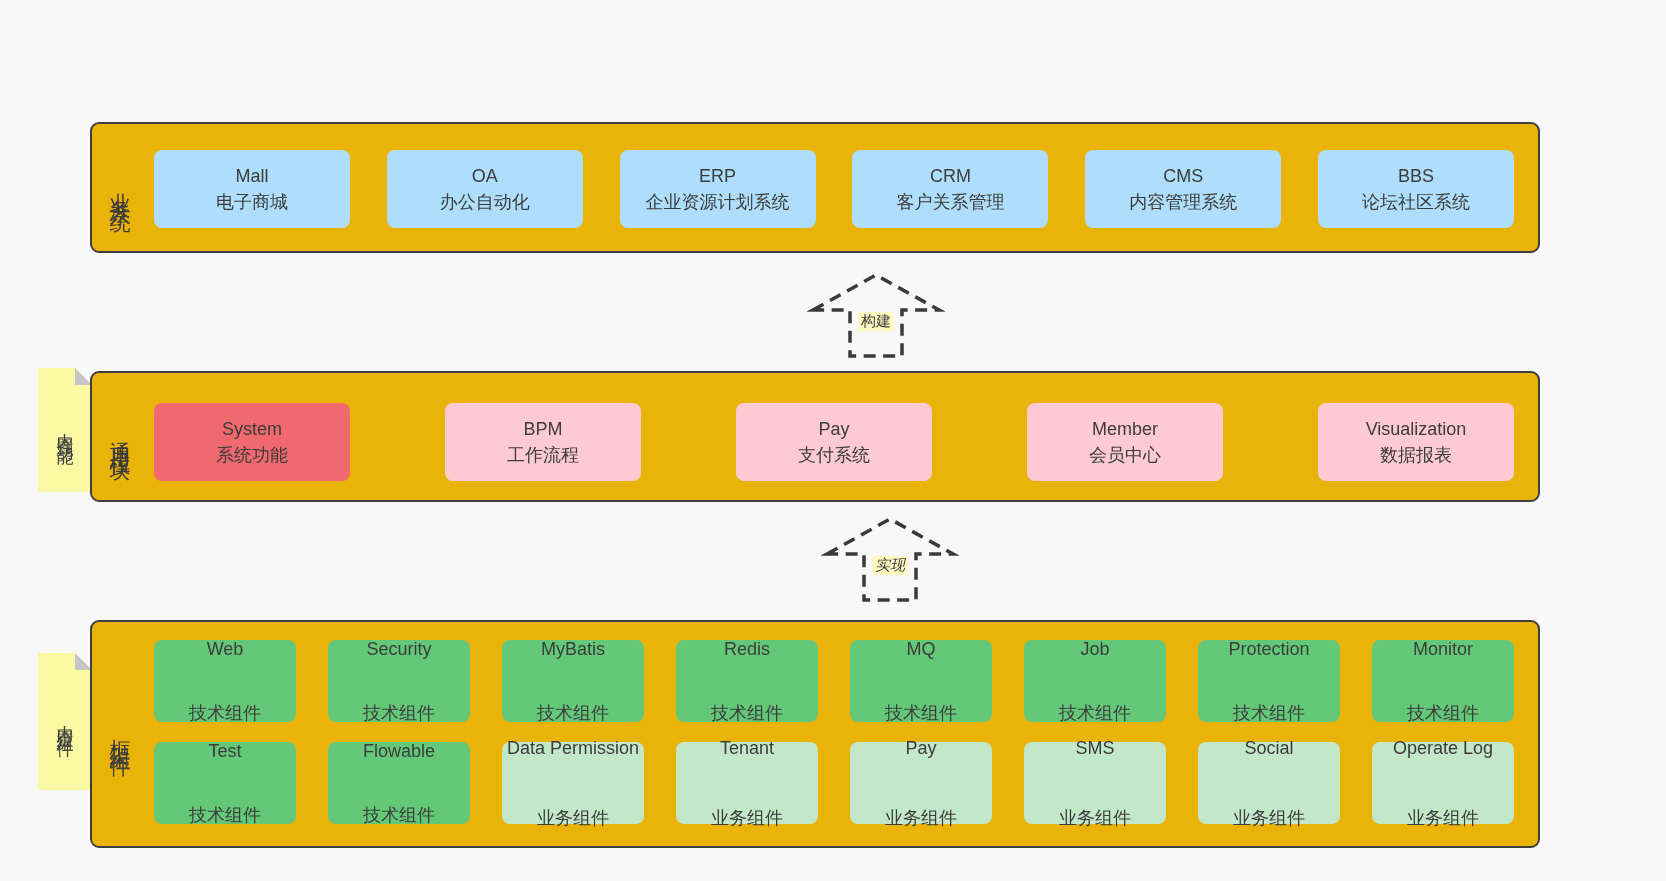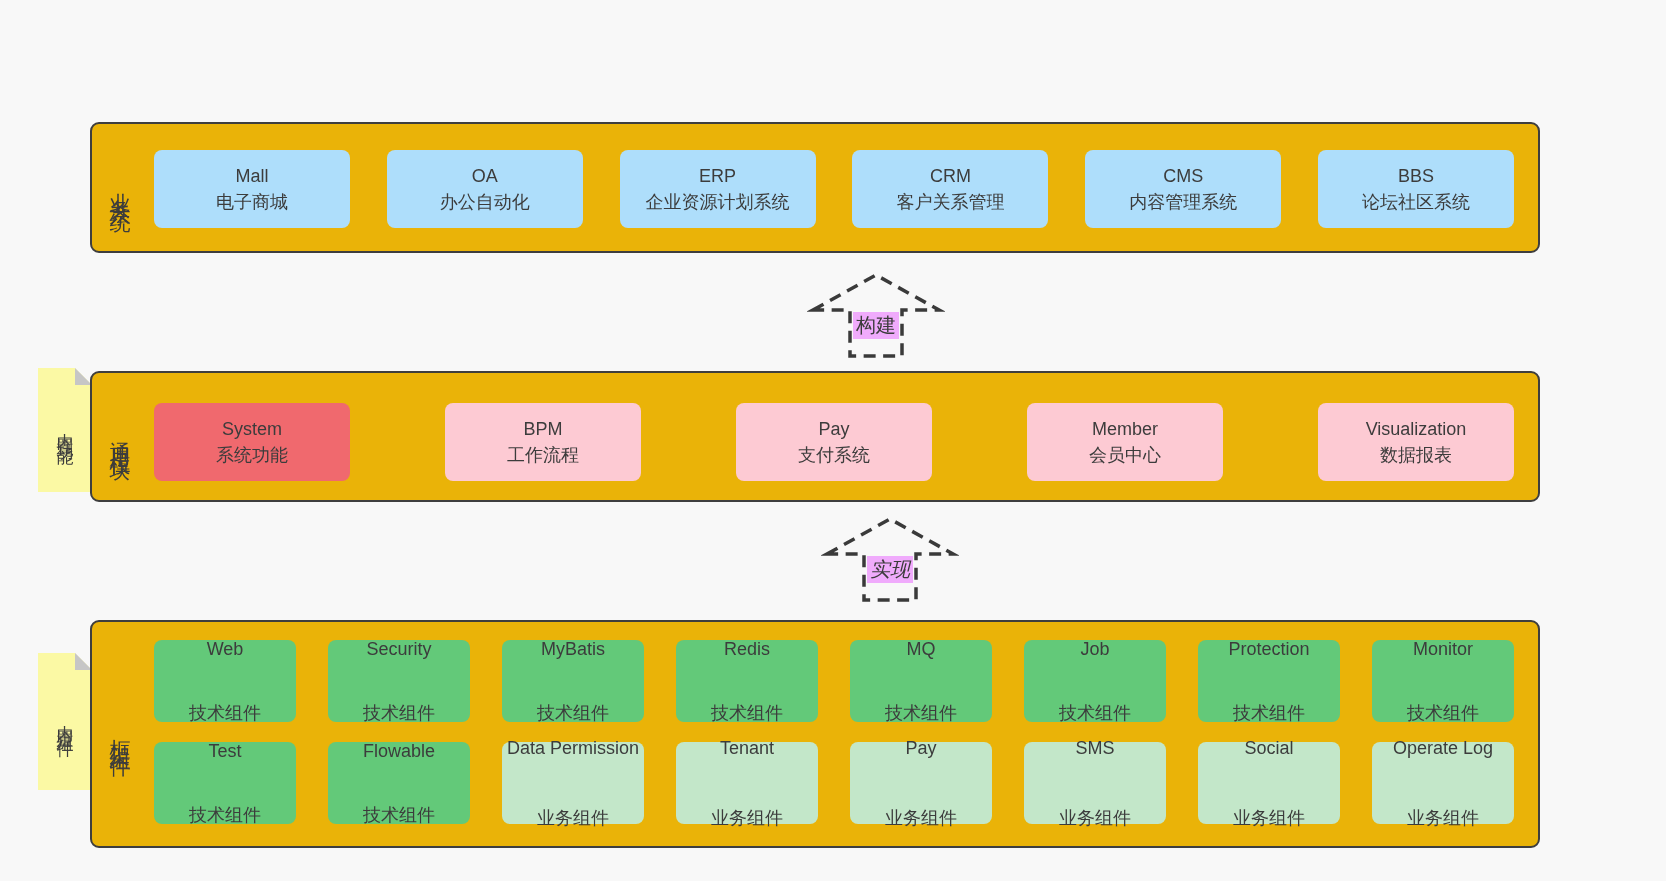--- a/index.html
+++ b/index.html
@@ -63,21 +63,21 @@
     font-size:17px;letter-spacing:5px;color:#3c3c3c;white-space:nowrap;
   }
 
   
   .arrow{position:absolute;width:138px;height:92px;z-index:1;}
   .arrow1{left:807px;top:270px;}
   .arrow2{left:821px;top:514px;font-style:italic;}
   .arrow svg{position:absolute;left:0;top:0;}
   .arrow-label{
     position:absolute;left:50%;top:42px;transform:translateX(-50%);
-    background:#f0abfc;padding:0 3px;font-size:20px;color:#3c3c3c;white-space:nowrap;
+    background:#fef9c3;padding:0 3px;font-size:15px;color:#3c3c3c;white-space:nowrap;
   }
 </style>
 </head>
 <body>
 
 <div class="canvas">
 
   <div class="note note1">
     <span class="note-text">内置功能</span>
   </div>

